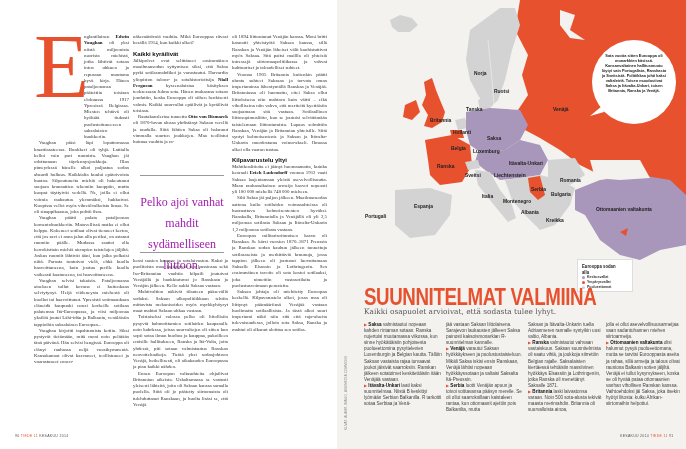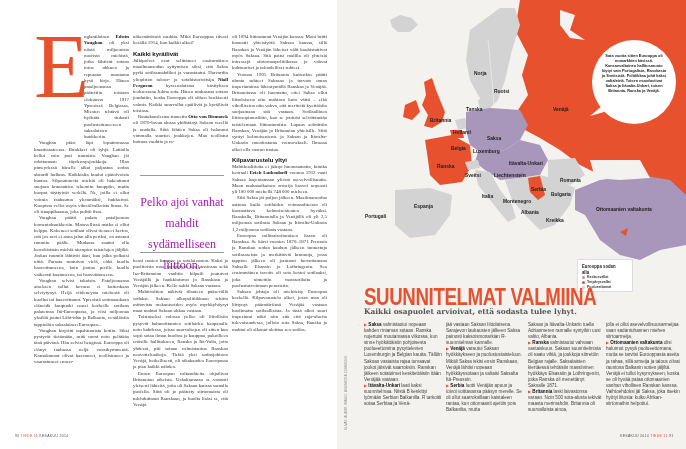--- a/index.html
+++ b/index.html
@@ -17,21 +17,21 @@
 .folio{position:absolute;font-family:"Liberation Sans",sans-serif;font-size:3.5px;color:#555;letter-spacing:0.3px}
 .folio .acc{color:#e8512d}
 .map{position:absolute;left:337px;top:0;width:349px;height:280px}
 .lbl{position:absolute;font-family:"Liberation Sans",sans-serif;font-size:6px;font-weight:bold;color:#222;transform:scaleX(0.82);transform-origin:left top;white-space:nowrap}
 .bubble{position:absolute;left:592px;top:40px;width:84px;height:84px;border-radius:50%;background:#fff;font-family:"Liberation Sans",sans-serif;font-size:3.9px;line-height:5px;font-weight:bold;color:#222;text-align:center;padding:13px 8px}
 .legend{position:absolute;left:577px;top:259px;width:56px;height:33px;background:#fff;border:1px solid #ddd;padding:3px 4px;font-family:"Liberation Sans",sans-serif}
 .legend .t{font-size:5px;font-weight:bold;color:#222;transform:scaleX(0.85);transform-origin:left}
 .legend .r{font-size:3.5px;color:#333;font-weight:bold;display:flex;align-items:center;gap:2px;line-height:5px}
 .dot{width:3px;height:3px;border-radius:50%;display:inline-block}
 .title{position:absolute;left:364px;top:283px;font-family:"Liberation Sans",sans-serif;font-size:24px;font-weight:bold;color:#e8512d;letter-spacing:-0.5px;transform:scaleX(0.78);transform-origin:left top;white-space:nowrap}
-.sub{position:absolute;left:364px;top:307px;font-family:"DejaVu Serif",serif;font-size:7.4px;font-weight:bold;color:#555;white-space:nowrap}
+.sub{position:absolute;left:364px;top:307px;font-family:"DejaVu Serif",serif;font-size:7.4px;font-weight:normal;color:#555;white-space:nowrap}
 .bcol{position:absolute;font-family:"Liberation Sans",sans-serif;font-size:4.6px;line-height:6.1px;color:#444}
 .bcol b{color:#111}
 .bcol .ar{color:#e8512d;font-size:4px}
 .vert{position:absolute;left:344px;top:300px;font-family:"Liberation Sans",sans-serif;font-size:3px;color:#888;writing-mode:vertical-rl;transform:rotate(180deg);height:130px;letter-spacing:0.2px}
 </style>
 </head>
 <body>
 
 <div class="left"></div>
 

